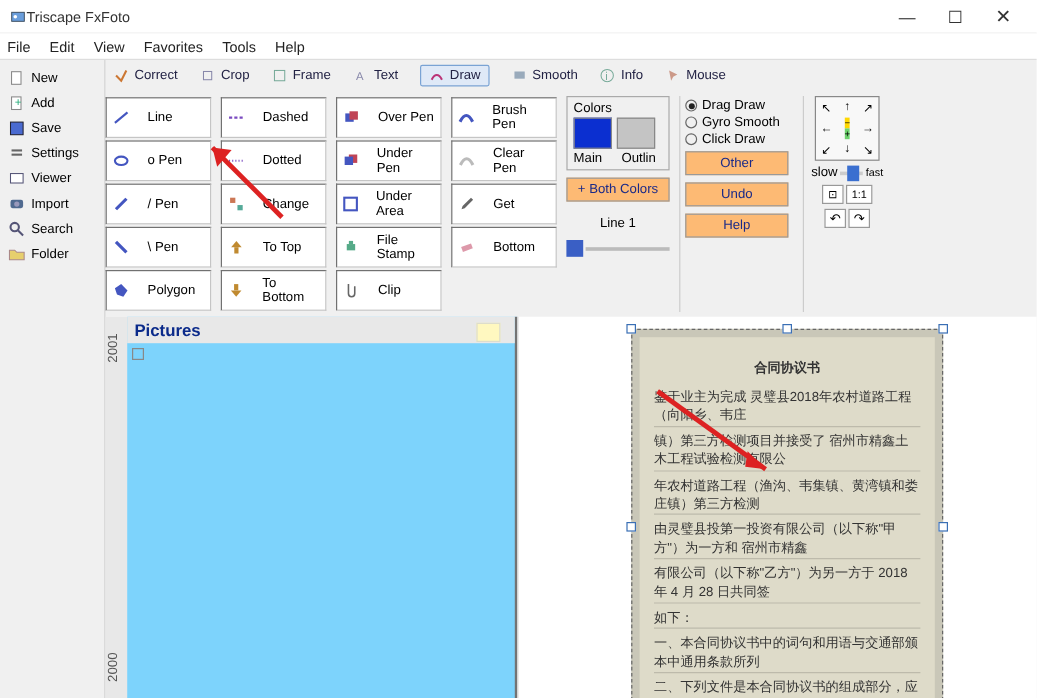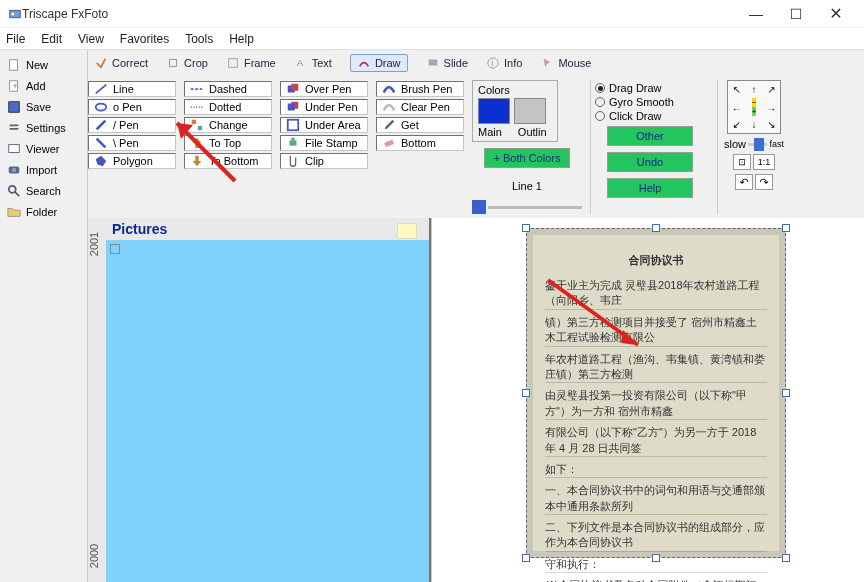--- a/index.html
+++ b/index.html
@@ -13,31 +13,31 @@
 .menubar span { margin-right: 16px; font-size: 12px; color: #222; }
 .main { display: flex; height: calc(582px - 50px); }
 .leftbar { width: 88px; background: #f0f0f0; border-right: 1px solid #ccc; padding: 4px 2px; }
 .leftbar .item { display: flex; align-items: center; padding: 3px 4px; margin: 1px 0; }
 .leftbar .ico { width: 16px; height: 14px; margin-right: 4px; display: inline-block; }
 .toolarea { flex: 1; display: flex; flex-direction: column; }
 .ribbon-tabs { display: flex; gap: 18px; padding: 2px 6px; height: 26px; align-items: center; }
 .ribbon-tabs .tab { display: flex; align-items: center; gap: 4px; color: #224; }
 .ribbon-tabs .tab.active { border: 1px solid #7aa3d4; background: #dfe9f7; padding: 2px 6px; border-radius: 2px; }
 .ribbon-body { flex: 1; display: flex; gap: 8px; padding: 4px 0; }
-.rbtn { display: flex; align-items: center; gap: 4px; background: #fff; border: 1px inset #c5c5c5; padding: 1px 4px; width: 88px; height: 16px; margin: 1px 0; }
+.rbtn { display: flex; align-items: center; gap: 14px; background: #fff; border: 1px inset #c5c5c5; padding: 1px 4px; width: 88px; height: 34px; margin: 1px 0; }
 .rbtn .ribico { width: 16px; height: 14px; display: inline-block; }
 .col { display: flex; flex-direction: column; }
 .colorbox { border: 1px solid #aaa; padding: 3px 5px; width: 86px; }
 .colorbox .label { margin-bottom: 2px; }
 .colorbox .swatches { display: flex; gap: 4px; }
 .colorbox .sw { width: 32px; height: 26px; border: 1px solid #888; }
 .radio-row { display: flex; align-items: center; gap: 4px; }
 .radio-row .dot { width: 10px; height: 10px; border: 1px solid #666; border-radius: 50%; display: inline-flex; align-items: center; justify-content: center; }
 .radio-row .dot.on::after { content: ''; width: 5px; height: 5px; background: #222; border-radius: 50%; }
-.stdbtn { width: 86px; height: 20px; background: #22c55e; border: 1px solid #999; display: flex; align-items: center; justify-content: center; color: #1a2a88; margin: 2px 12px; }
+.stdbtn { width: 86px; height: 20px; background: #fdba74; border: 1px solid #999; display: flex; align-items: center; justify-content: center; color: #1a2a88; margin: 2px 0; }
 .navpad { width: 54px; height: 54px; border: 1px solid #888; background: #f8f8f8; display: grid; grid-template-columns: repeat(3,1fr); grid-template-rows: repeat(3,1fr); }
 .navpad div { display: flex; align-items: center; justify-content: center; font-size: 10px; }
 .navpad .cell-yellow { background: #ffd800; }
 .navpad .cell-green { background: #6dd36d; }
 .workspace { flex: 1; display: flex; background: #f0f0f0; }
 .pictures-panel { width: 325px; background: #7dd3fc; border-right: 2px solid #737373; position: relative; }
 .pictures-panel .hdr { background: #e8e8e8; color: #0b2a8a; font-weight: bold; font-size: 14px; padding: 3px 6px; }
 .pictures-panel .note { position: absolute; right: 12px; top: 5px; width: 20px; height: 16px; background: #fff8c0; border: 1px solid #ddc; }
 .ruler-v { width: 18px; background: #e8e8e8; position: relative; font-size: 9px; color: #555; }
 .ruler-v span { position: absolute; transform: rotate(-90deg); transform-origin: center; left: -6px; }
@@ -162,21 +162,21 @@
         <div class="tab active">
             <svg class="smallico" viewBox="0 0 14 14">
               <path d="M2 11c3-6 7-6 10 0" stroke="#b37" fill="none" stroke-width="2"></path>
             </svg>
             <span>Draw</span>
           </div>
         <div class="tab">
             <svg class="smallico" viewBox="0 0 14 14">
               <rect x="2" y="3" width="10" height="7" fill="#9ab"></rect>
             </svg>
-            <span>Slide</span>
+            <span>Smooth</span>
           </div>
         <div class="tab">
             <svg class="smallico" viewBox="0 0 14 14">
               <circle cx="7" cy="7" r="6" fill="none" stroke="#7a9"></circle>
               <text x="5" y="11" font-size="9" fill="#7a9">i</text>
             </svg>
             <span>Info</span>
           </div>
         <div class="tab">
             <svg class="smallico" viewBox="0 0 14 14">

